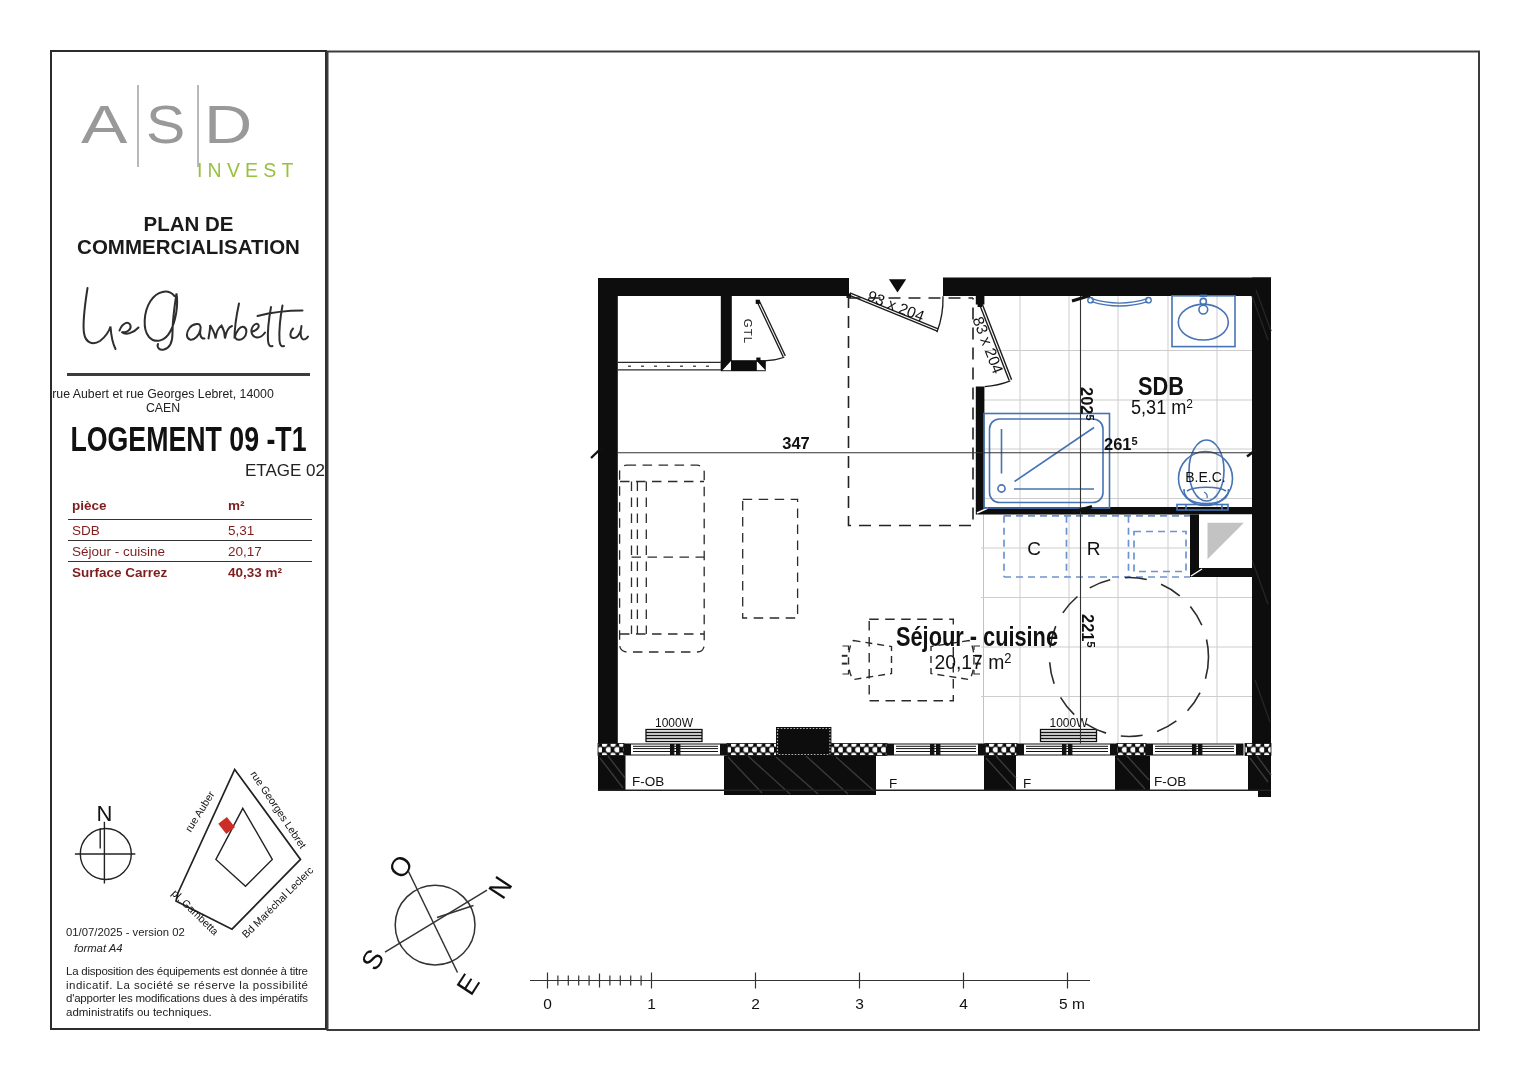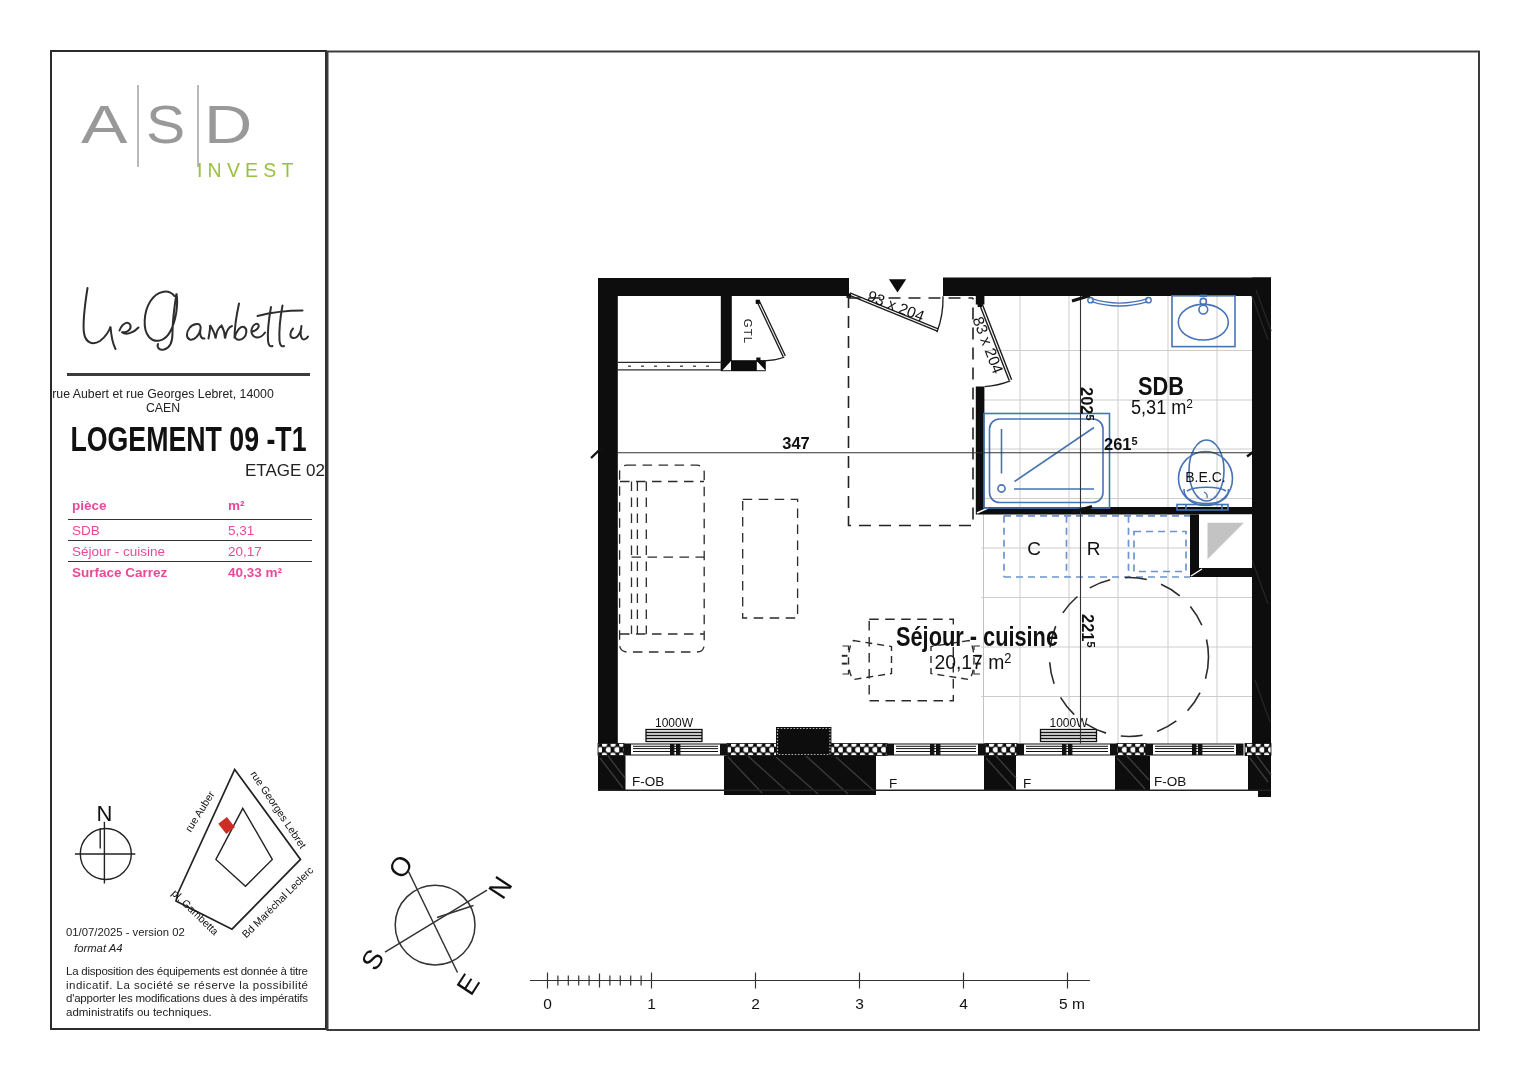--- a/index.html
+++ b/index.html
@@ -17,20 +17,21 @@
 <span class="abs" style="left:3px;top:0px;transform:scale(1.3,1);transform-origin:0 0;">A</span>
 <span class="abs" style="left:68px;top:0px;transform:scale(1.1,1);transform-origin:0 0;">S</span>
 <span class="abs" style="left:126px;top:0px;transform:scale(1.25,1);transform-origin:0 0;">D</span>
 </div>
 
 <div class="abs" style="left:137px;top:85px;width:1.6px;height:82px;background:#b9b9b9;"></div>
 <div class="abs" style="left:197px;top:85px;width:1.6px;height:82px;background:#b9b9b9;"></div>
 
 <div class="abs" style="left:197px;top:159px;width:120px;color:#98c13e;font-size:19.5px;font-weight:normal;letter-spacing:5.2px;">INVEST</div>
 
+<div class="abs" style="left:52px;top:212px;width:273px;text-align:center;font-size:20.5px;font-weight:bold;color:#1a1a1a;line-height:23px;">PLAN DE<br>COMMERCIALISATION</div>
 
 <svg class="abs" style="left:50px;top:270px;" width="277" height="100" viewBox="50 270 277 100">
 <g stroke="#2e2e2e" fill="none" stroke-width="2" stroke-linecap="round">
 <path d="M 87.5 288 C 85 304 82.5 323 84 333 C 85.5 342.5 92.5 346 100 341 C 105.5 337 109.5 330.5 110.5 326.5 C 111 334 112.5 343 115.5 349"></path>
 <path d="M 119.5 330.5 C 122.5 322.5 129 320.5 130.5 325.5 C 131.5 329.5 126.5 333.5 121.5 332 C 126 335.5 133.5 333 138.5 327.5"></path>
 <path d="M 174.5 296 C 168 288.5 157 291 150.5 301 C 143.5 312 142.5 329.5 149 337 C 155.5 344 165.5 341 170.5 331 C 175.5 321.5 178.5 306 176.5 293.5 C 174.5 306 172.5 323 172.5 333 C 172.5 342 170 348 164 349.5 C 159.5 350.5 156.5 347.5 158 344"></path>
 <path d="M 189.5 328 C 186 332.5 186 338.5 190 339.5 C 194.5 340.5 199.5 335.5 200.5 329 C 201 325.5 199.5 323.5 196.5 324 C 193.5 324.5 190.5 326.5 189.5 328 M 200.5 329 C 199.5 334 200.5 339 204.5 338.5"></path>
 <path d="M 208.5 338.5 C 209.5 333 210.5 327.5 210 325 C 212.5 329 215 333 215.5 338.5 C 216.5 332 219 327 221.5 325.5 C 223.5 329 225 333 225 338.5 C 226 332 229 327 232 326"></path>
 <path d="M 239 303.5 C 236.5 315 234.5 330 234.5 338.5 C 236 331 240.5 325.5 244 327 C 247.5 328.5 247 335 243.5 338 C 240 341 236 340 235 337"></path>
 <path d="M 252.5 331.5 C 256.5 330.5 259.5 327.5 258.5 325 C 257.5 322.5 253.5 324 252 328 C 250.5 332 252 336.5 256 337.3 C 259.5 338 263 335.5 265 332.5"></path>
@@ -44,21 +45,21 @@
 <div class="abs" style="left:67px;top:373.4px;width:243px;height:2.4px;background:#3c3c3c;"></div>
 
 <div class="abs" style="left:52px;top:387px;width:222px;text-align:center;font-size:12.3px;color:#222;">rue Aubert et rue Georges Lebret, 14000 CAEN</div>
 
 <svg class="abs" style="left:52px;top:418px;" width="273" height="42" viewBox="0 0 273 42">
       <text x="136.5" y="33" text-anchor="middle" font-size="35" font-weight="bold" fill="#111" textLength="236" lengthAdjust="spacingAndGlyphs">LOGEMENT 09 -T1</text>
     </svg>
 
 <div class="abs" style="left:52px;top:461px;width:273px;text-align:right;font-size:17px;color:#222;">ETAGE 02</div>
 
-<div class="abs" style="left:68px;top:498px;width:244px;font-size:13.5px;color:#ec4899;">
+<div class="abs" style="left:68px;top:498px;width:244px;font-size:13.5px;color:#7f1d1d;">
   <div style="position:relative;height:21px;font-weight:bold;">
         <span style="position:absolute;left:4px;">pièce</span>
         <span style="position:absolute;left:160px;">m²</span>
       </div>
   <div style="border-top:1.4px solid #333;position:relative;height:20px;">
         <span style="position:absolute;left:4px;top:3px;">SDB</span>
         <span style="position:absolute;left:160px;top:3px;">5,31</span>
       </div>
   <div style="border-top:1.4px solid #333;position:relative;height:20px;">
         <span style="position:absolute;left:4px;top:3px;">Séjour - cuisine</span>

